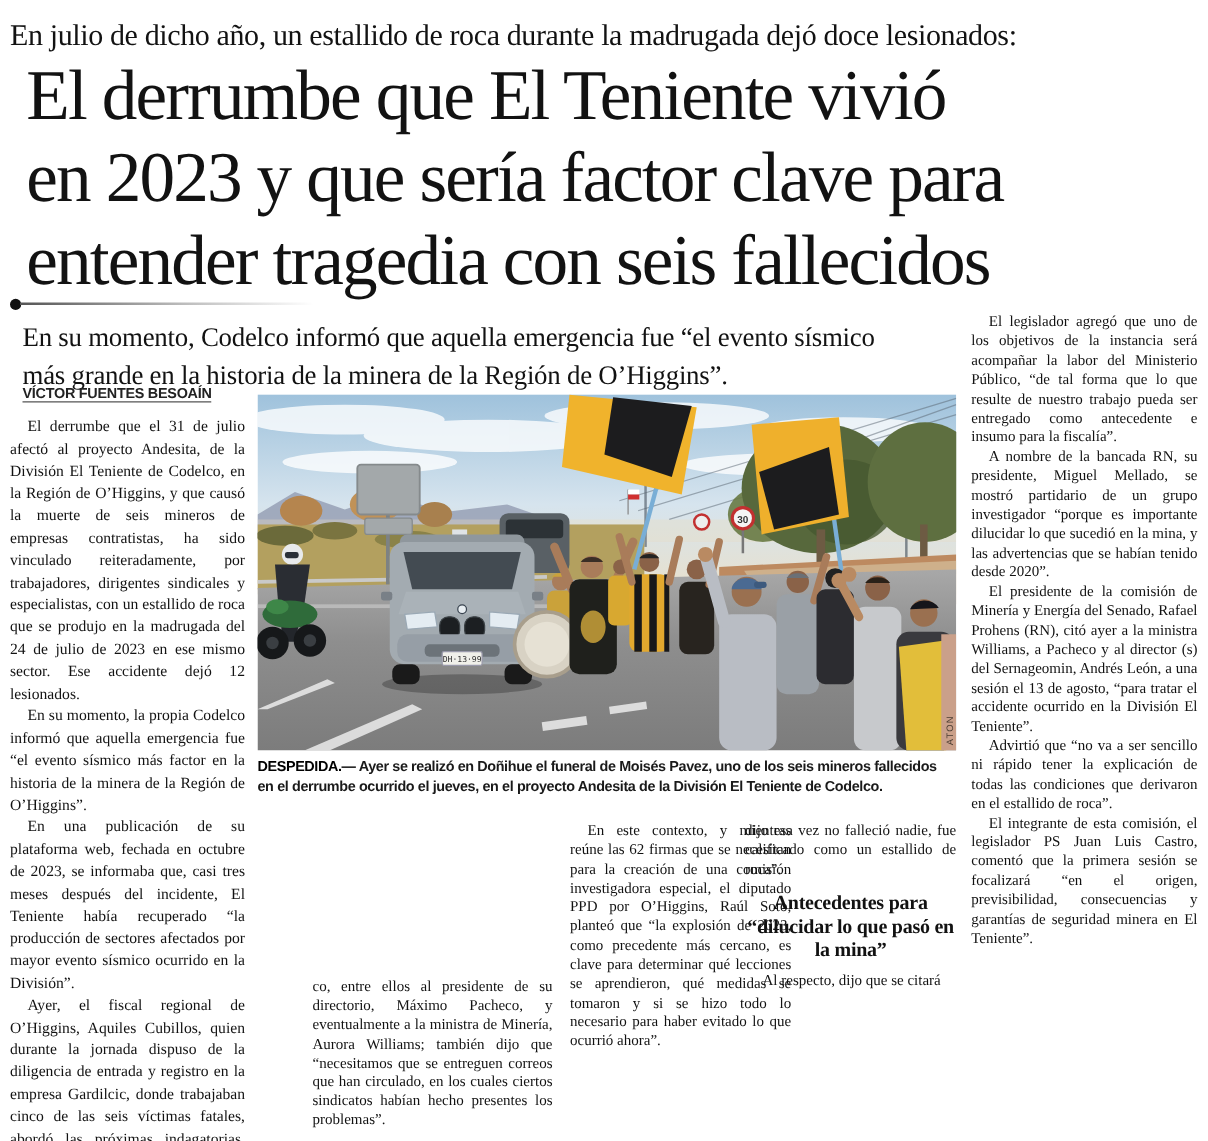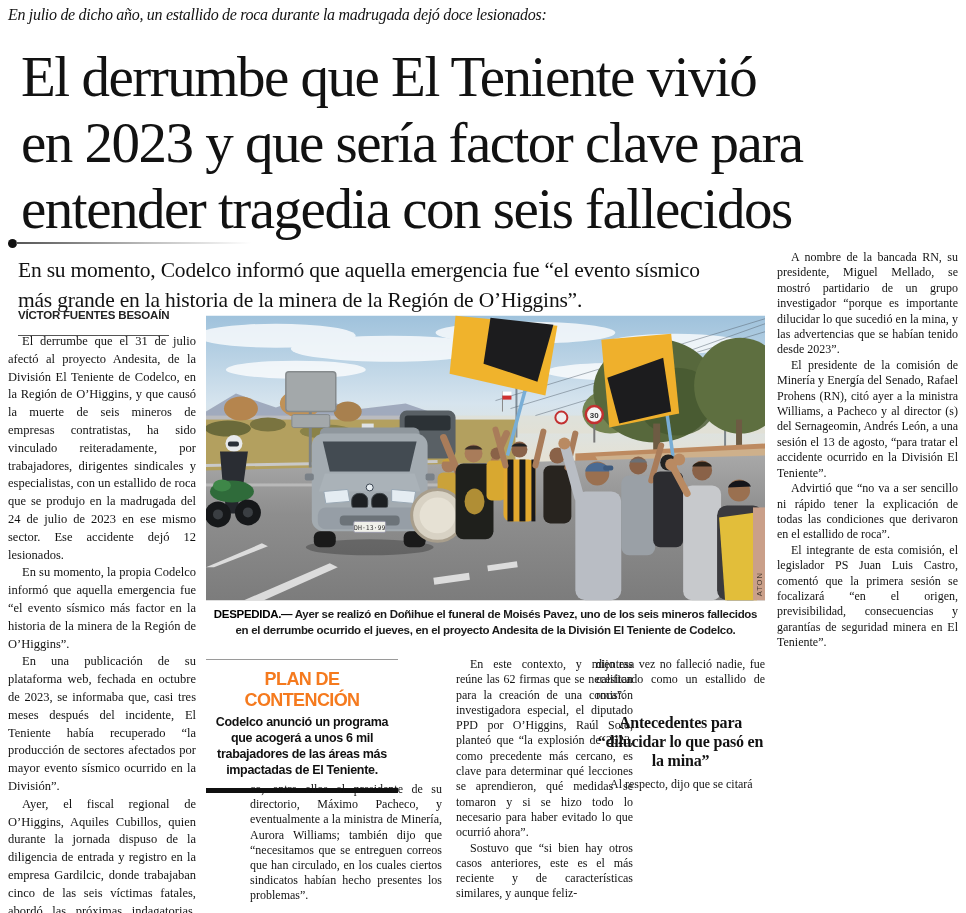--- a/index.html
+++ b/index.html
@@ -1,45 +1,45 @@
 <!DOCTYPE html>
 <html lang="es"><head>
 <meta charset="utf-8">
 <style>
   html,body{margin:0;padding:0;background:#ffffff;}
   .page{position:relative;width:966px;height:913px;background:#fff;overflow:hidden;
         font-family:"Liberation Serif",serif;color:#121212;}
 
-  .kicker{position:absolute;left:8px;top:6px;width:955px;font-size:16px;
-          letter-spacing:-0.3px;white-space:nowrap;font-style:italic;}
+  .kicker{position:absolute;left:8px;top:16px;width:955px;font-size:24px;
+          letter-spacing:-0.3px;white-space:nowrap;}
   .headline{position:absolute;left:5px;top:28px;width:958px;font-size:57px;
             line-height:66px;letter-spacing:-1.5px;white-space:pre-line;font-weight:400;}
   .sep-dot{position:absolute;left:8px;top:239px;width:9px;height:9px;border-radius:50%;background:#111;}
   .sep-line{position:absolute;left:16px;top:242px;width:235px;height:2px;
             background:linear-gradient(to right,#555,#bbb 55%,rgba(255,255,255,0));}
   .subhead{position:absolute;left:18px;top:255px;width:750px;font-size:21.5px;
            line-height:30px;white-space:pre-line;letter-spacing:-0.2px;}
   .byline{position:absolute;left:18px;top:309px;font-family:"Liberation Sans",sans-serif;
           font-weight:700;font-size:11.5px;letter-spacing:-0.2px;color:#222;
-          border-bottom:1px solid #555;padding-bottom:14px;}
+          border-bottom:1px solid #555;padding-bottom:0;}
 
   .body-col{position:absolute;text-align:justify;hyphens:auto;-webkit-hyphens:auto;}
   .body-col p{margin:0;text-indent:14px;}
   .col1{left:8px;top:333px;width:188px;font-size:12.5px;line-height:17.8px;word-spacing:-0.5px;}
   .col2text{left:206px;top:782px;width:192px;font-size:12px;line-height:15.2px;margin-left:44px;}
   .col3{left:408px;top:657px;width:177px;font-size:12px;line-height:15.3px;margin-left:48px;}
   .col4{left:596px;top:657px;width:169px;font-size:12px;line-height:15.3px;}
   .col5{left:777px;top:250px;width:181px;font-size:12px;line-height:15.4px;}
   .col4 h3{font-size:16px;line-height:19px;margin:10px 0 7px;text-indent:0;
            font-weight:700;text-align:center;letter-spacing:-0.2px;}
 
   .photo-wrap{position:absolute;left:206px;top:315px;width:559px;height:286px;}
   .caption{position:absolute;left:206px;top:606px;width:559px;
            font-family:"Liberation Sans",sans-serif;font-weight:700;font-size:11.5px;
-           line-height:16px;letter-spacing:-0.3px;color:#1a1a1a;text-align:center;}
+           line-height:16px;letter-spacing:-0.3px;color:#1a1a1a;text-align:left;}
   .caption .leadin{color:#000;}
 
   .infobox{position:absolute;left:206px;top:659px;width:192px;}
   .infobox .rule-top{height:1px;background:#9a9a9a;}
   .infobox .box-title{margin-top:9px;text-align:center;font-family:"Liberation Sans",sans-serif;
         font-weight:700;font-size:18px;letter-spacing:-0.6px;}
   .infobox .box-text{margin-top:3px;text-align:center;font-family:"Liberation Sans",sans-serif;
         font-weight:700;font-size:12.5px;line-height:16px;letter-spacing:-0.3px;color:#111;}
   .infobox .rule-bottom{height:5px;background:#101010;margin-top:10px;}
 </style>
@@ -250,49 +250,43 @@
 
       <g>
         <rect x="548" y="192" width="12" height="93" fill="#caa08a"></rect>
         <text transform="translate(557,281) rotate(-90)" font-size="7.5" fill="#4a3c32" letter-spacing="1" font-family="Liberation Sans, sans-serif">ATON</text>
       </g>
     </svg>
   </div>
 
   <div class="caption"><span class="leadin">DESPEDIDA.—</span><span> Ayer se realizó en Doñihue el funeral de Moisés Pavez, uno de los seis mineros fallecidos en el derrumbe ocurrido el jueves, en el proyecto Andesita de la División El Teniente de Codelco.</span></div>
 
-  <div class="infobox">
-    <div class="rule-top"></div>
-    <div class="box-title" style="color:#f57a1e">PLAN DE CONTENCIÓN</div>
-    <div class="box-text">Codelco anunció un programa que acogerá a unos 6 mil trabajadores de las áreas más impactadas de El Teniente.</div>
-    <div class="rule-bottom"></div>
-  </div>
 
   <div class="body-col col1">
     <p>El derrumbe que el 31 de julio afectó al proyecto Andesita, de la División El Teniente de Codelco, en la Región de O’Higgins, y que causó la muerte de seis mineros de empresas contratistas, ha sido vinculado reiteradamente, por trabajadores, dirigentes sindicales y especialistas, con un estallido de roca que se produjo en la madrugada del 24 de julio de 2023 en ese mismo sector. Ese accidente dejó 12 lesionados.</p>
     <p>En su momento, la propia Codelco informó que aquella emergencia fue “el evento sísmico más factor en la historia de la minera de la Región de O’Higgins”.</p>
     <p>En una publicación de su plataforma web, fechada en octubre de 2023, se informaba que, casi tres meses después del incidente, El Teniente había recuperado “la producción de sectores afectados por mayor evento sísmico ocurrido en la División”.</p>
     <p>Ayer, el fiscal regional de O’Higgins, Aquiles Cubillos, quien durante la jornada dispuso de la diligencia de entrada y registro en la empresa Gardilcic, donde trabajaban cinco de las seis víctimas fatales, abordó las próximas indagatorias. Además de confirmar que citará a declarar a ejecutivos de Codel-</p>
   </div>
 
   <div class="body-col col2text">
     <p style="text-indent:0">co, entre ellos al presidente de su directorio, Máximo Pacheco, y eventualmente a la ministra de Minería, Aurora Williams; también dijo que “necesitamos que se entreguen correos que han circulado, en los cuales ciertos sindicatos habían hecho presentes los problemas”.</p>
   </div>
 
   <div class="body-col col3">
     <p>En este contexto, y mientras reúne las 62 firmas que se necesitan para la creación de una comisión investigadora especial, el diputado PPD por O’Higgins, Raúl Soto, planteó que “la explosión de 2023, como precedente más cercano, es clave para determinar qué lecciones se aprendieron, qué medidas se tomaron y si se hizo todo lo necesario para haber evitado lo que ocurrió ahora”.</p>
-    <p>Sostuvo que “si bien hay otros casos anteriores, este es el más reciente y de características similares, y aunque feliz-</p>
   </div>
 
   <div class="body-col col4">
     <p style="text-indent:0">dijo esa vez no falleció nadie, fue calificado como un estallido de roca”.</p>
     <h3>Antecedentes para “dilucidar lo que pasó en la mina”</h3>
     <p>Al respecto, dijo que se citará</p>
   </div>
 
   <div class="body-col col5">
-    <p>A nombre de la bancada RN, su presidente, Miguel Mellado, se mostró partidario de un grupo investigador “porque es importante dilucidar lo que sucedió en la mina, y las advertencias que se habían tenido desde 2023”.</p>
+    <p>El legislador agregó que uno de los objetivos de la instancia será acompañar la labor del Ministerio Público, “de tal forma que lo que resulte de nuestro trabajo pueda ser entregado como antecedente e insumo para la fiscalía”.</p>
+    <p>A nombre de la bancada RN, su presidente, Miguel Mellado, se mostró partidario de un grupo investigador “porque es importante dilucidar lo que sucedió en la mina, y las advertencias que se habían tenido desde 2020”.</p>
     <p>El presidente de la comisión de Minería y Energía del Senado, Rafael Prohens (RN), citó ayer a la ministra Williams, a Pacheco y al director (s) del Sernageomin, Andrés León, a una sesión el 13 de agosto, “para tratar el accidente ocurrido en la División El Teniente”.</p>
     <p>Advirtió que “no va a ser sencillo ni rápido tener la explicación de todas las condiciones que derivaron en el estallido de roca”.</p>
     <p>El integrante de esta comisión, el legislador PS Juan Luis Castro, comentó que la primera sesión se focalizará “en el origen, previsibilidad, consecuencias y garantías de seguridad minera en El Teniente”.</p>
   </div>
 
 </div>
 
 </body></html>

